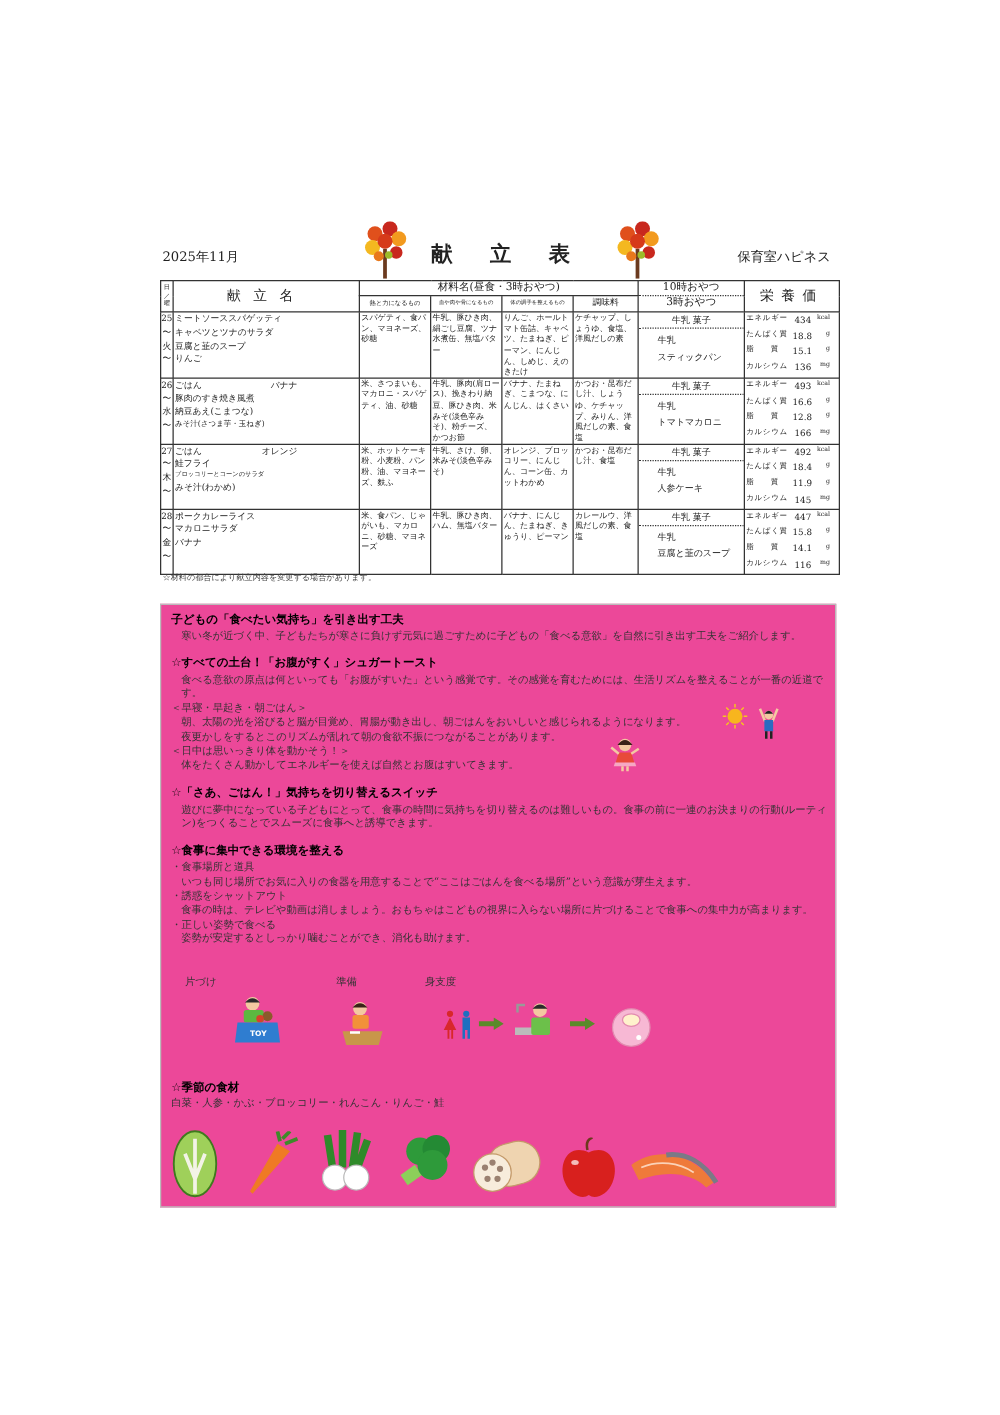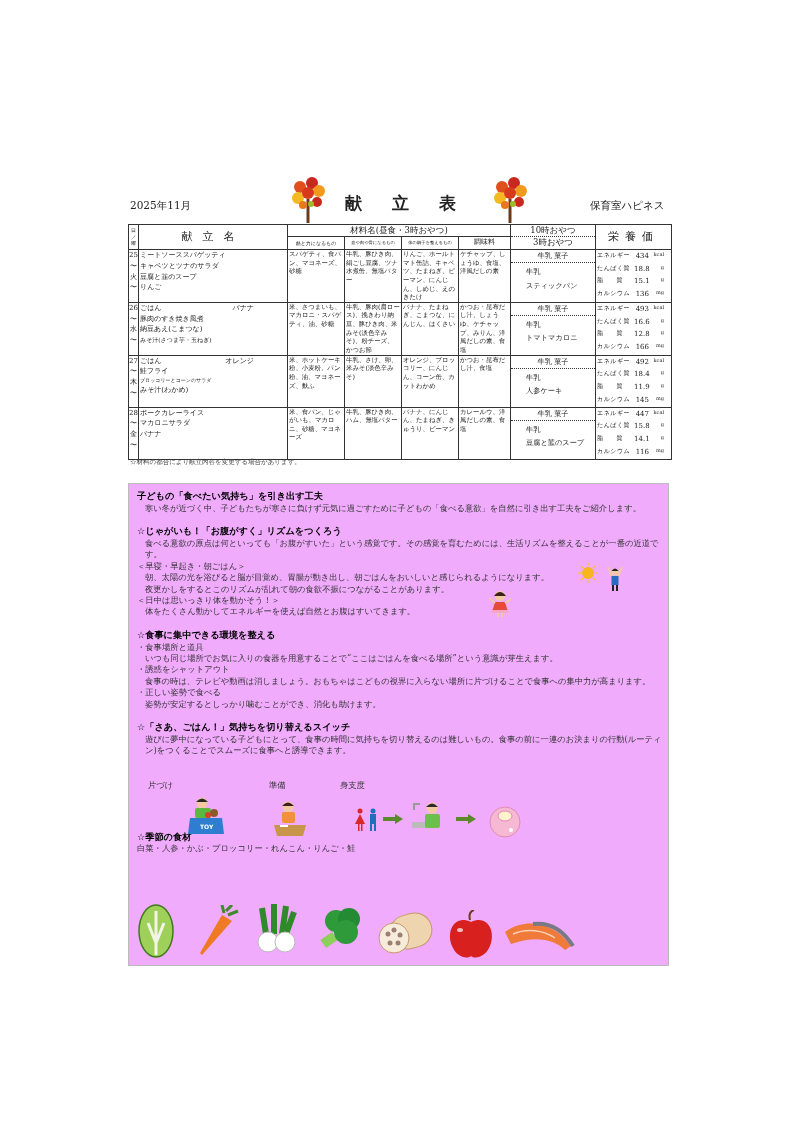--- a/index.html
+++ b/index.html
@@ -18,33 +18,33 @@
   table.menu { position:absolute; left:128px; top:224px; width:543px; border-collapse:collapse;
                table-layout:fixed; font-size:6.4px; line-height:1.35; }
   table.menu td, table.menu th { border:1px solid #333; padding:0 1px; vertical-align:top; font-weight:normal; overflow:hidden; }
   table.menu th { text-align:center; vertical-align:middle; }
   .th-big { font-size:11px; letter-spacing:10px; }
   .th-mid { font-size:8.5px; }
   .th-tiny { font-size:5px; white-space:nowrap; }
   .th-small { font-size:7px; }
   .day { font-size:7px; text-align:center; line-height:1.55; padding:0 !important; }
   .dish { font-size:7px; line-height:1.55; }
-  .dish .row { display:flex; justify-content:space-between; padding-right:32px; }
+  .dish .row { display:flex; justify-content:space-between; padding-right:48px; }
   .dish .smallrow { font-size:5px; }
   .snack-am { border-bottom:1px dotted #333; font-size:7.2px; padding:1px 2px 0; height:11px;text-align:center; }
   .snack-pm { font-size:7.2px; padding:2px 2px; line-height:1.9;margin-left:13px; }
   .nut { font-size:6px; line-height:1.82; }
   .nut .r { display:flex; }
   .nut .k { width:37px; letter-spacing:0.5px; }
   .nut .v { width:15px; text-align:right; font-size:7px; }
   .nut .u { width:15px; text-align:right; font-size:5px; }
   .note { left:130px; top:458px; font-size:6.5px; color:#444; }
 
   
-  .box { left:128px; top:483px; width:541px; height:483px; background:#f0abfc; border:1px solid #bbb; box-sizing:border-box; }
+  .box { left:128px; top:483px; width:541px; height:483px; background:#ec4899; border:1px solid #bbb; box-sizing:border-box; }
   .box-inner { position:absolute; left:8px; top:6px; width:525px; font-size:8.3px; line-height:1.38; color:#333; }
   .box-inner h2 { margin:0; font-size:9.2px; font-weight:bold; color:#000;
                   font-family:"DejaVu Sans", sans-serif; }
   .box-inner p { margin:0; }
   .sec { margin-top:11px; }
   .ind { padding-left:8px; }
 
   .illus { position:absolute; }
   .label-step { position:absolute; font-size:8.3px; color:#333; }
   .food { position:absolute; top:903px; }
@@ -313,45 +313,45 @@
   </table>
 
 <div class="abs note">☆材料の都合により献立内容を変更する場合があります。</div>
 
 <div class="abs box">
   <div class="box-inner">
     <h2>子どもの「食べたい気持ち」を引き出す工夫</h2>
     <p class="ind">寒い冬が近づく中、子どもたちが寒さに負けず元気に過ごすために子どもの「食べる意欲」を自然に引き出す工夫をご紹介します。</p>
 
     <div class="sec">
-      <h2>☆じゃがいも！「お腹がすく」リズムをつくろう</h2>
+      <h2>☆すべての土台！「お腹がすく」シュガートースト</h2>
       <p class="ind">食べる意欲の原点は何といっても「お腹がすいた」という感覚です。その感覚を育むためには、生活リズムを整えることが一番の近道です。</p>
       <p>＜早寝・早起き・朝ごはん＞</p>
       <p class="ind">朝、太陽の光を浴びると脳が目覚め、胃腸が動き出し、朝ごはんをおいしいと感じられるようになります。</p>
       <p class="ind">夜更かしをするとこのリズムが乱れて朝の食欲不振につながることがあります。</p>
       <p>＜日中は思いっきり体を動かそう！＞</p>
       <p class="ind">体をたくさん動かしてエネルギーを使えば自然とお腹はすいてきます。</p>
+    </div>
+
+    <div class="sec">
+      <h2>☆「さあ、ごはん！」気持ちを切り替えるスイッチ</h2>
+      <p class="ind">遊びに夢中になっている子どもにとって、食事の時間に気持ちを切り替えるのは難しいもの。食事の前に一連のお決まりの行動(ルーティン)をつくることでスムーズに食事へと誘導できます。</p>
     </div>
 
     <div class="sec">
       <h2>☆食事に集中できる環境を整える</h2>
       <p>・食事場所と道具</p>
       <p class="ind">いつも同じ場所でお気に入りの食器を用意することで“ここはごはんを食べる場所”という意識が芽生えます。</p>
       <p>・誘惑をシャットアウト</p>
       <p class="ind">食事の時は、テレビや動画は消しましょう。おもちゃはこどもの視界に入らない場所に片づけることで食事への集中力が高まります。</p>
       <p>・正しい姿勢で食べる</p>
       <p class="ind">姿勢が安定するとしっかり噛むことができ、消化も助けます。</p>
     </div>
 
-    <div class="sec">
-      <h2>☆「さあ、ごはん！」気持ちを切り替えるスイッチ</h2>
-      <p class="ind">遊びに夢中になっている子どもにとって、食事の時間に気持ちを切り替えるのは難しいもの。食事の前に一連のお決まりの行動(ルーティン)をつくることでスムーズに食事へと誘導できます。</p>
-    </div>
-
-    <div style="margin-top:74px">
+    <div style="margin-top:108px">
       <h2>☆季節の食材</h2>
       <p>白菜・人参・かぶ・ブロッコリー・れんこん・りんご・鮭</p>
     </div>
   </div>
 </div>
 
 <svg class="illus" style="left:578px;top:563px" width="20" height="20" viewBox="0 0 20 20">
   <g stroke="#f7c51e" stroke-width="1.2">
       <line x1="10" y1="0" x2="10" y2="3"></line>
       <line x1="10" y1="17" x2="10" y2="20"></line>

